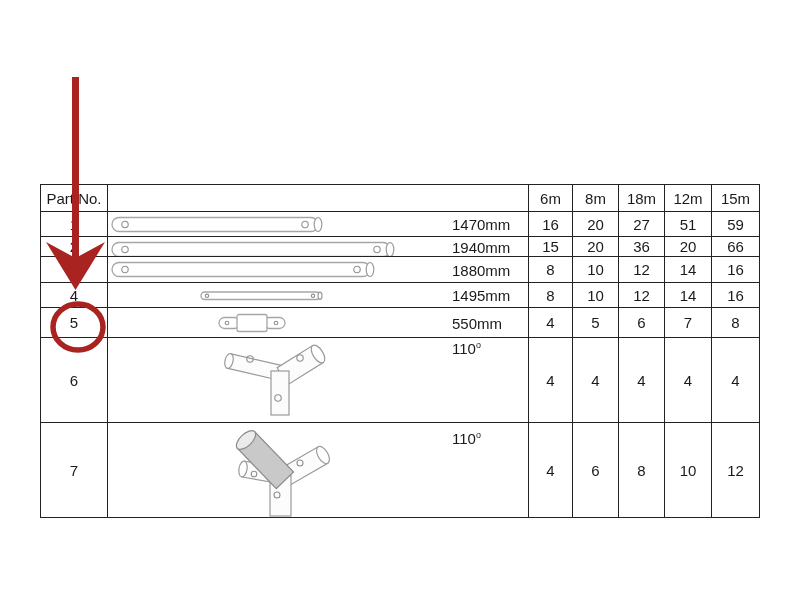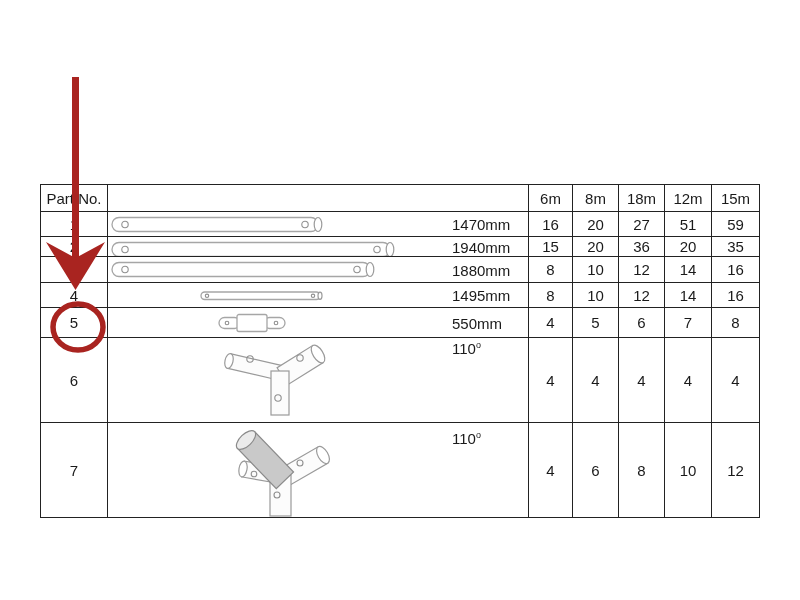--- a/index.html
+++ b/index.html
@@ -84,21 +84,21 @@
             <ellipse class="tube-end" cx="279" cy="8.5" rx="3.8" ry="7"></ellipse>
             <circle class="part-hole" cx="14" cy="8.5" r="3.2"></circle>
             <circle class="part-hole" cx="266" cy="8.5" r="3.2"></circle>
           </svg>
           <span class="dim">1940mm</span>
         </td>
         <td>15</td>
         <td>20</td>
         <td>36</td>
         <td>20</td>
-        <td>35</td>
+        <td>66</td>
       </tr>
 
       <tr style="height:26px">
         <td>3</td>
         <td class="imgcell">
           <svg class="part-svg" style="left:3px;top:4px" width="268" height="17">
             <rect class="part-line" x="1" y="1.5" width="258" height="14" rx="7"></rect>
             <ellipse class="tube-end" cx="259" cy="8.5" rx="3.8" ry="7"></ellipse>
             <circle class="part-hole" cx="14" cy="8.5" r="3.2"></circle>
             <circle class="part-hole" cx="246" cy="8.5" r="3.2"></circle>

